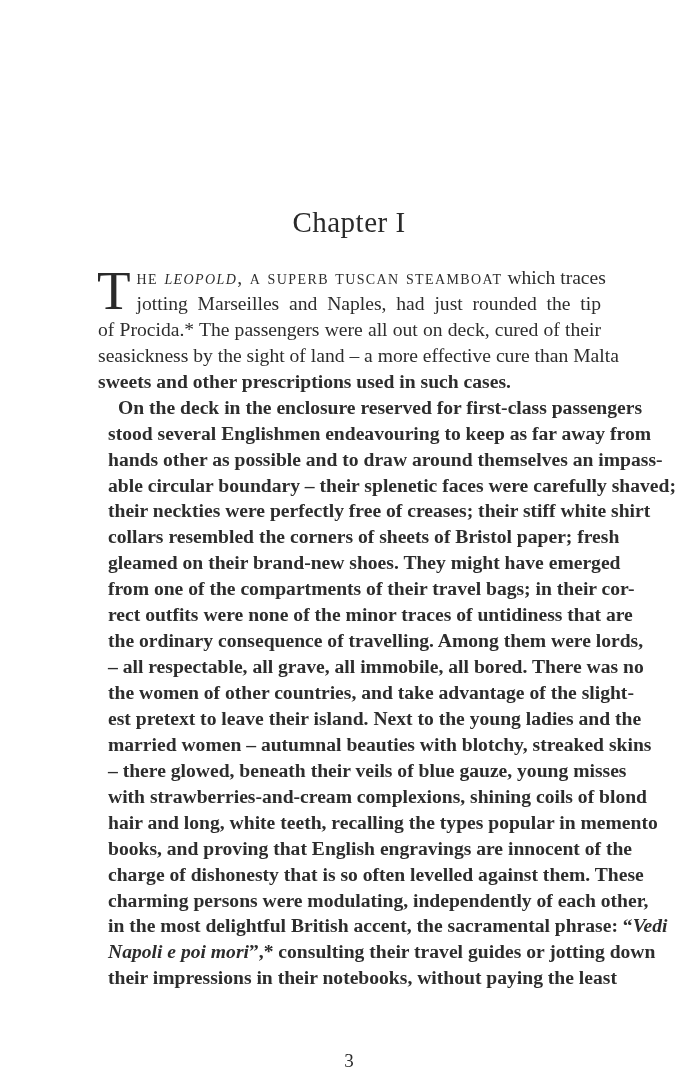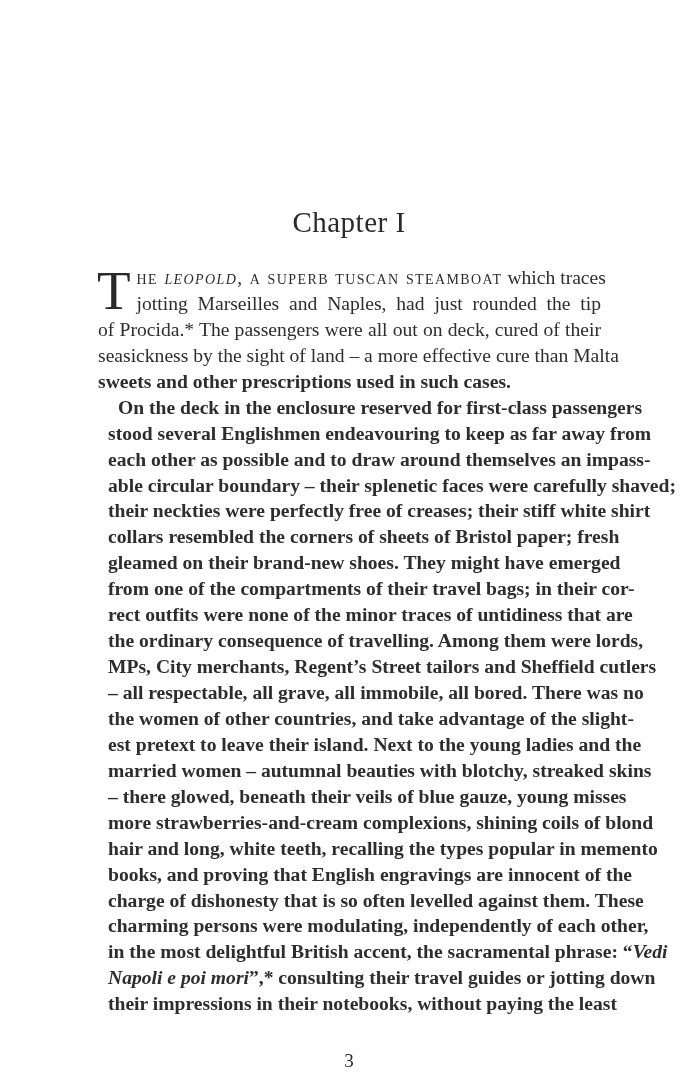--- a/index.html
+++ b/index.html
@@ -86,35 +86,34 @@
       <span class="line"><span class="small-caps"><span>HE </span><span class="italic">LEOPOLD</span><span>, A SUPERB TUSCAN STEAMBOAT</span></span><span> which traces</span></span>
       <span class="line">jotting Marseilles and Naples, had just rounded the tip</span>
       <span class="line">of Procida.* The passengers were all out on deck, cured of their</span>
       <span class="line">seasickness by the sight of land – a more effective cure than Malta</span>
       <span class="line last">sweets and other prescriptions used in such cases.</span>
     </p>
 
     <p class="para-2">
       <span class="line" style="padding-left:10px;">On the deck in the enclosure reserved for first-class passengers</span>
       <span class="line">stood several Englishmen endeavouring to keep as far away from</span>
-      <span class="line">each other as possible and to draw around themselves an impass-</span>
+      <span class="line">hands other as possible and to draw around themselves an impass-</span>
       <span class="line">able circular boundary – their splenetic faces were carefully shaved;</span>
       <span class="line">their neckties were perfectly free of creases; their stiff white shirt</span>
       <span class="line">collars resembled the corners of sheets of Bristol paper; fresh</span>
       <span class="line">gleamed on their brand-new shoes. They might have emerged</span>
       <span class="line">from one of the compartments of their travel bags; in their cor-</span>
       <span class="line">rect outfits were none of the minor traces of untidiness that are</span>
       <span class="line">the ordinary consequence of travelling. Among them were lords,</span>
-      <span class="line">MPs, City merchants, Regent’s Street tailors and Sheffield cutlers</span>
       <span class="line">– all respectable, all grave, all immobile, all bored. There was no</span>
       <span class="line">the women of other countries, and take advantage of the slight-</span>
       <span class="line">est pretext to leave their island. Next to the young ladies and the</span>
       <span class="line">married women – autumnal beauties with blotchy, streaked skins</span>
       <span class="line">– there glowed, beneath their veils of blue gauze, young misses</span>
-      <span class="line">more strawberries-and-cream complexions, shining coils of blond</span>
+      <span class="line">with strawberries-and-cream complexions, shining coils of blond</span>
       <span class="line">hair and long, white teeth, recalling the types popular in memento</span>
       <span class="line">books, and proving that English engravings are innocent of the</span>
       <span class="line">charge of dishonesty that is so often levelled against them. These</span>
       <span class="line">charming persons were modulating, independently of each other,</span>
       <span class="line"><span>in the most delightful British accent, the sacramental phrase: “</span><span class="italic">Vedi</span></span>
       <span class="line"><span class="italic">Napoli e poi mori</span><span>”,* consulting their travel guides or jotting down</span></span>
       <span class="line">their impressions in their notebooks, without paying the least</span>
     </p>
   </div>
 

